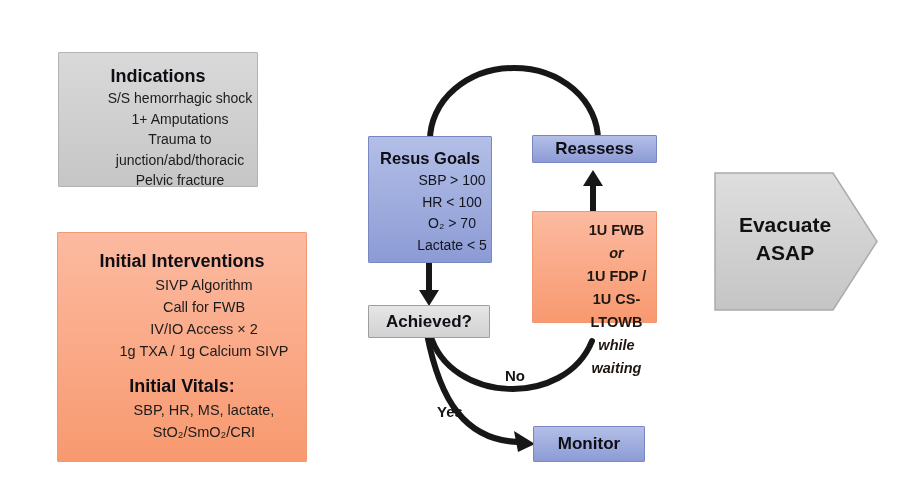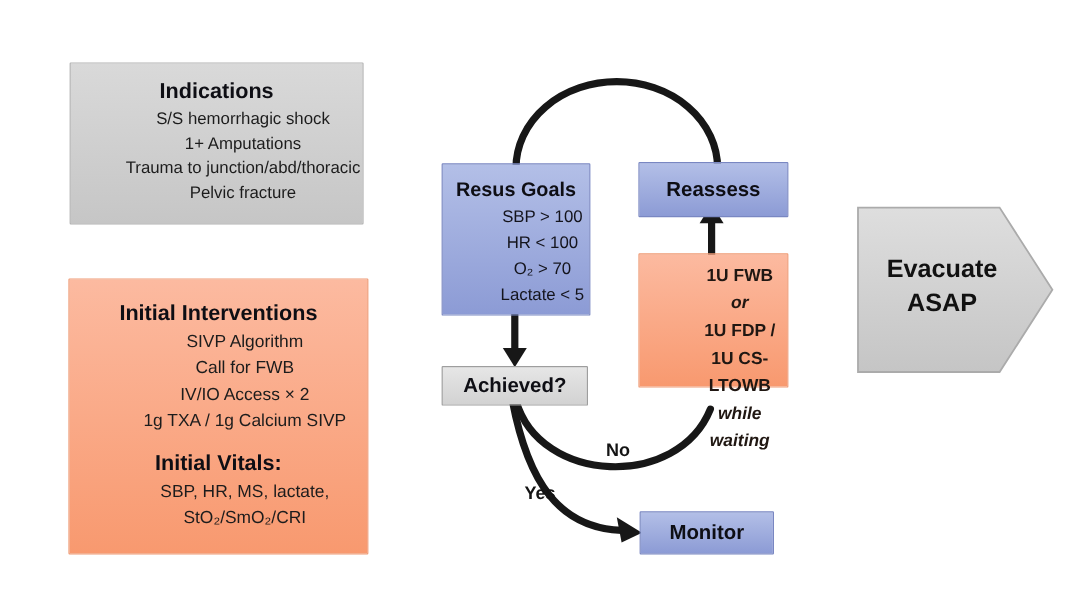--- a/index.html
+++ b/index.html
@@ -29,34 +29,34 @@
   }
   .gray-light{
     background:linear-gradient(#e6e6e6,#d2d2d2);
     border:1.5px solid #9e9e9e;
   }
   .flex-center{display:flex;align-items:center;justify-content:center;}
   .title{font-weight:bold;color:#0e0e14;}
   .line{color:#1c1c1c;padding-left:44px;}
   .italic{font-style:italic;}
 
-  #indications{left:58px;top:52px;width:245px;height:135px;padding-top:11px;}
+  #indications{left:58px;top:52px;width:200px;height:135px;padding-top:11px;}
   #indications .title{font-size:18px;line-height:24px;}
   #indications .line{font-size:14px;line-height:20.5px;}
 
   #interventions{left:57px;top:232px;width:250px;height:230px;padding-top:16px;}
   #interventions .title{font-size:18px;line-height:25px;}
   #interventions .line{font-size:14.5px;line-height:22px;}
   #interventions .vitals-title{font-size:18px;line-height:25px;margin-top:12px;}
 
   #resus-goals{left:368px;top:136px;width:124px;height:127px;padding-top:9px;}
   #resus-goals .title{font-size:16.5px;line-height:24px;}
   #resus-goals .line{font-size:14px;line-height:21.5px;color:#14141c;}
 
-  #reassess{left:532px;top:135px;width:125px;height:46px;}
+  #reassess{left:532px;top:135px;width:125px;height:28px;}
   #reassess .title{font-size:17px;}
 
   #transfusion{left:532px;top:211px;width:125px;height:112px;padding-top:7px;}
   #transfusion .line{font-size:14.5px;line-height:23px;font-weight:600;color:#201712;}
 
   #achieved{left:368px;top:305px;width:122px;height:33px;}
   #achieved .title{font-size:17px;}
 
   #monitor{left:533px;top:426px;width:112px;height:36px;}
   #monitor .title{font-size:17px;}

